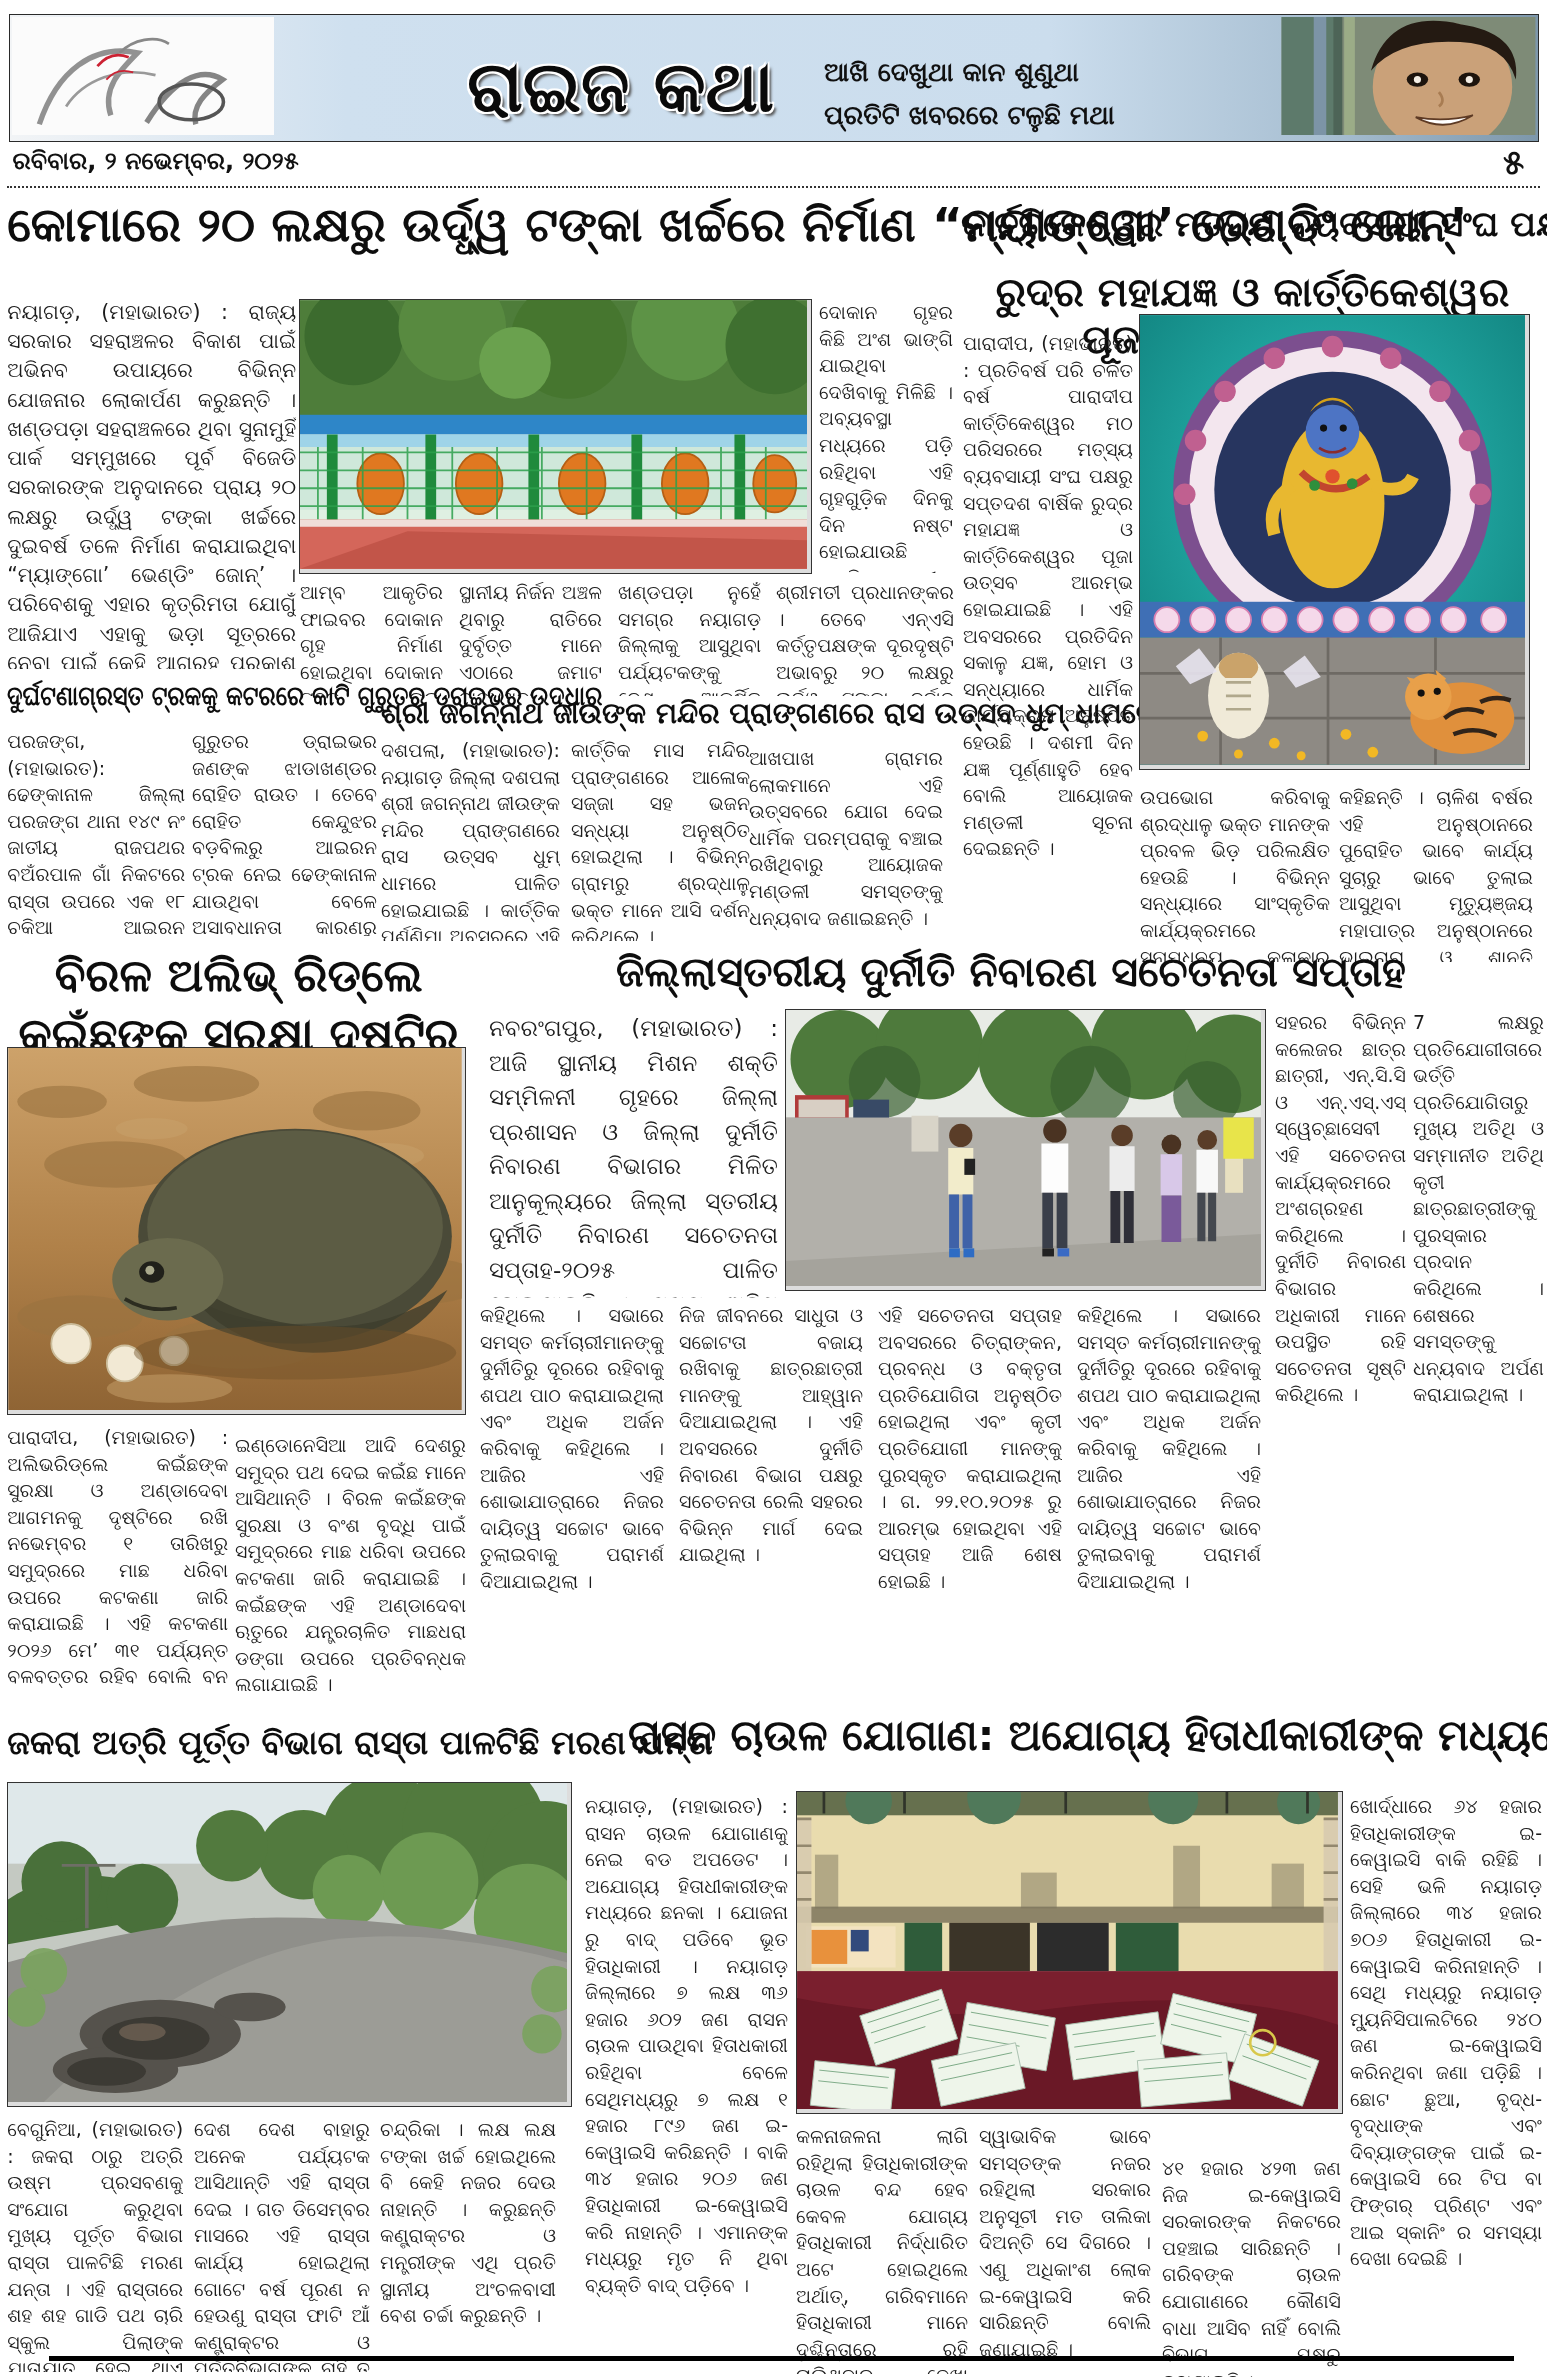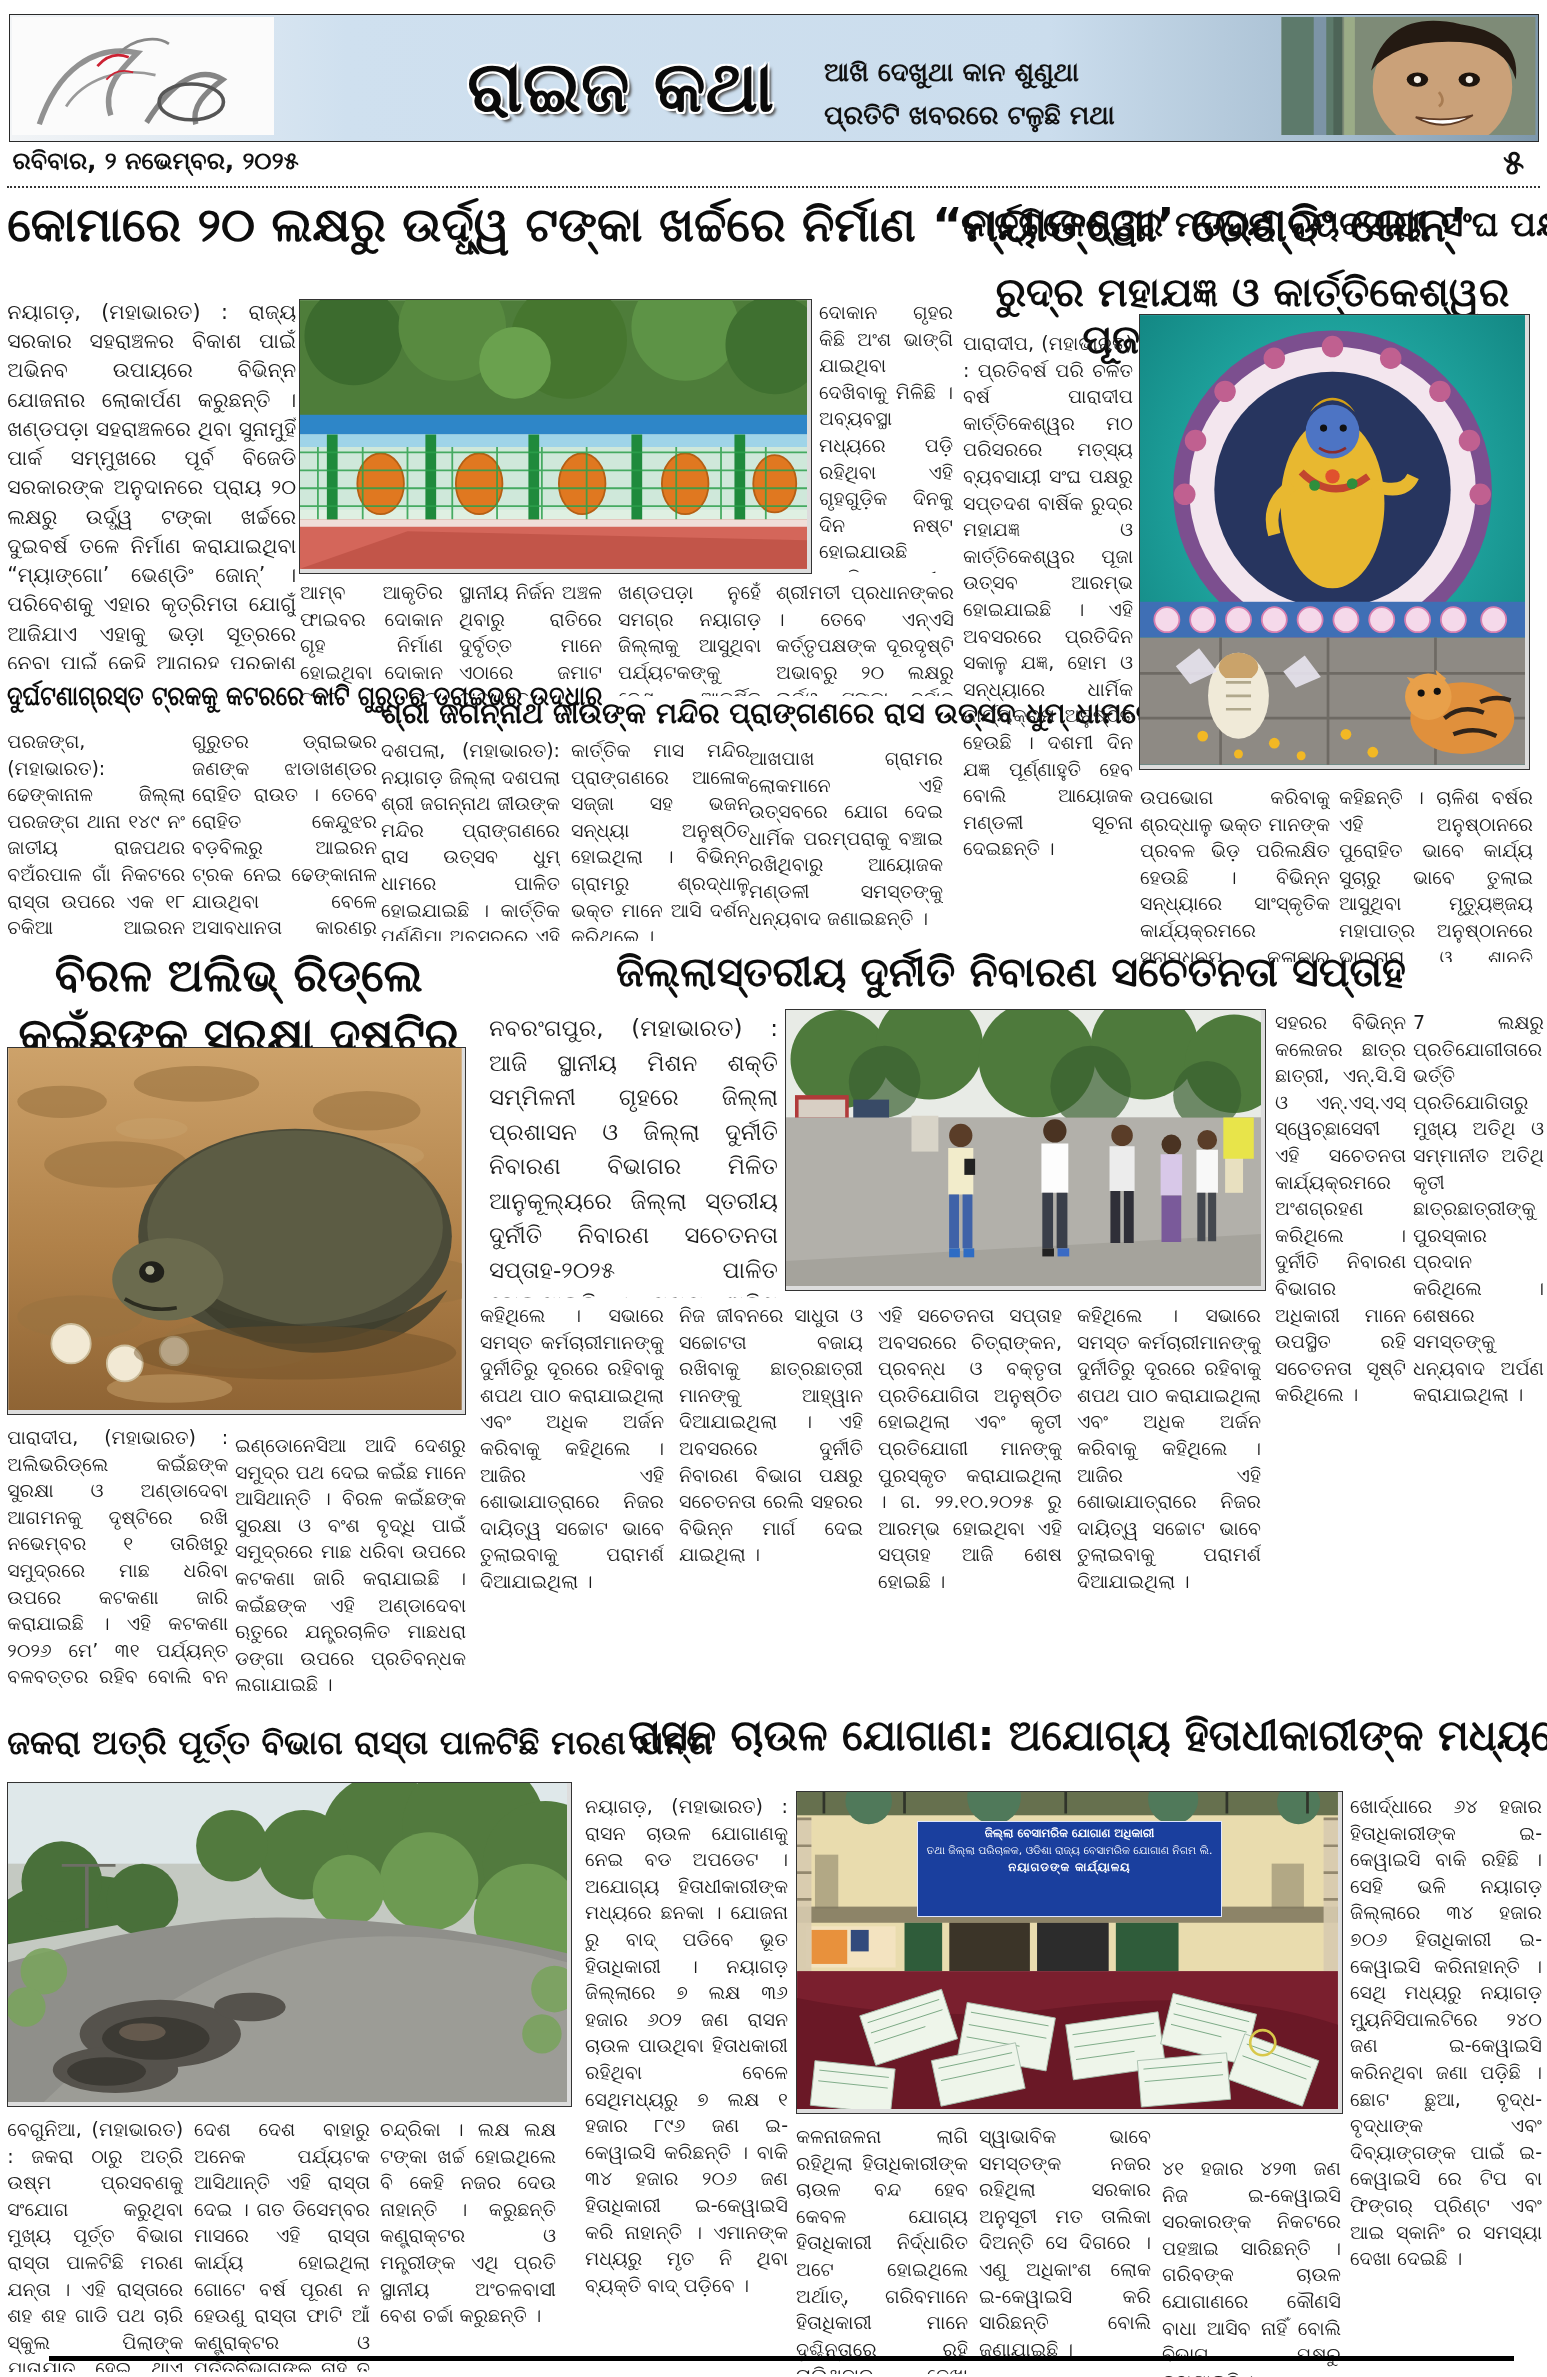--- a/index.html
+++ b/index.html
@@ -505,25 +505,20 @@
           <rect width="100" height="52"></rect>
           <path d="M6,10 h88 M6,24 h88" stroke="#7aa884"></path>
         </g>
       <g transform="translate(500,270) rotate(20)">
           <rect width="88" height="54"></rect>
           <path d="M6,10 h76 M6,24 h76" stroke="#7aa884"></path>
         </g>
     </g>
     <circle cx="520" cy="280" r="14" fill="none" stroke="#d8c84a" stroke-width="3"></circle>
   </svg>
-  <div class="signboard">
-    <div class="sb1">ଜିଲ୍ଲା ବେସାମରିକ ଯୋଗାଣ ଅଧିକାରୀ</div>
-    <div class="sb2">ତଥା ଜିଲ୍ଲା ପରିଚାଳକ, ଓଡିଶା ରାଜ୍ୟ ବେସାମରିକ ଯୋଗାଣ ନିଗମ ଲି.</div>
-    <div class="sb3">ନୟାଗଡଙ୍କ କାର୍ଯ୍ୟାଳୟ</div>
-  </div>
 </div>
 
 <div class="col body-sm rationR">ଖୋର୍ଦ୍ଧାରେ ୬୪ ହଜାର ହିତାଧିକାରୀଙ୍କ ଇ-କେୱାଇସି ବାକି ରହିଛି । ସେହି ଭଳି ନୟାଗଡ଼ ଜିଲ୍ଲାରେ ୩୪ ହଜାର ୭୦୬ ହିତାଧିକାରୀ ଇ-କେୱାଇସି କରିନାହାନ୍ତି । ସେଥି ମଧ୍ୟରୁ ନୟାଗଡ଼ ମ୍ୟୁନିସିପାଲଟିରେ ୨୪୦ ଜଣ ଇ-କେୱାଇସି କରିନଥିବା ଜଣା ପଡ଼ିଛି । ଛୋଟ ଛୁଆ, ବୃଦ୍ଧ-ବୃଦ୍ଧାଙ୍କ ଏବଂ ଦିବ୍ୟାଙ୍ଗଙ୍କ ପାଇଁ ଇ-କେୱାଇସି ରେ ଟିପ ବା ଫିଙ୍ଗର୍ ପ୍ରିଣ୍ଟ ଏବଂ ଆଇ ସ୍କାନିଂ ର ସମସ୍ୟା ଦେଖା ଦେଇଛି ।</div>
 <div class="col body-sm rationb1">କଳନାଜଳନା ଲାଗି ରହିଥିଲା ହିତାଧିକାରୀଙ୍କ ଚାଉଳ ବନ୍ଦ ହେବ କେବଳ ଯୋଗ୍ୟ ହିତାଧିକାରୀ ନିର୍ଦ୍ଧାରିତ ଅଟେ ହୋଇଥିଲେ ଅର୍ଥାତ୍, ଗରିବମାନେ ହିତାଧିକାରୀ ମାନେ ଦୁଶ୍ଚିନ୍ତାରେ ରହି ଚାଲିଥିବାର ଦେଖା ଯାଇଛି ।</div>
 <div class="col body-sm rationb2">ସ୍ୱାଭାବିକ ଭାବେ ସମସ୍ତଙ୍କ ନଜର ରହିଥିଲା ସରକାର ଅନୁସୂଚୀ ମତ ତାଲିକା ଦିଅନ୍ତି ସେ ଦିଗରେ । ଏଣୁ ଅଧିକାଂଶ ଲୋକ ଇ-କେୱାଇସି କରି ସାରିଛନ୍ତି ବୋଲି ଜଣାଯାଇଛି ।</div>
 <div class="col body-sm rationb3">୪୧ ହଜାର ୪୨୩ ଜଣ ନିଜ ଇ-କେୱାଇସି ସରକାରଙ୍କ ନିକଟରେ ପହଞ୍ଚାଇ ସାରିଛନ୍ତି । ଗରିବଙ୍କ ଚାଉଳ ଯୋଗାଣରେ କୌଣସି ବାଧା ଆସିବ ନାହିଁ ବୋଲି ବିଭାଗ ପକ୍ଷରୁ କୁହାଯାଇଛି ।</div>
 
 <div class="abs footer-rule"></div>
 
 

